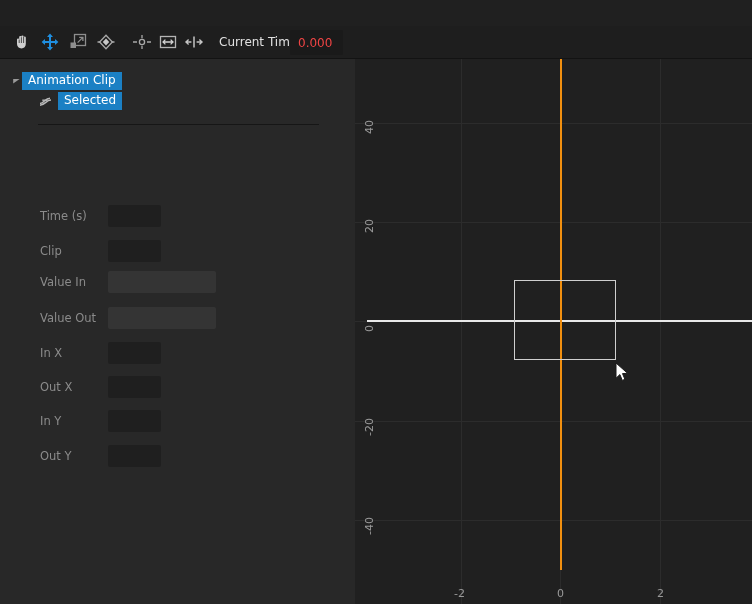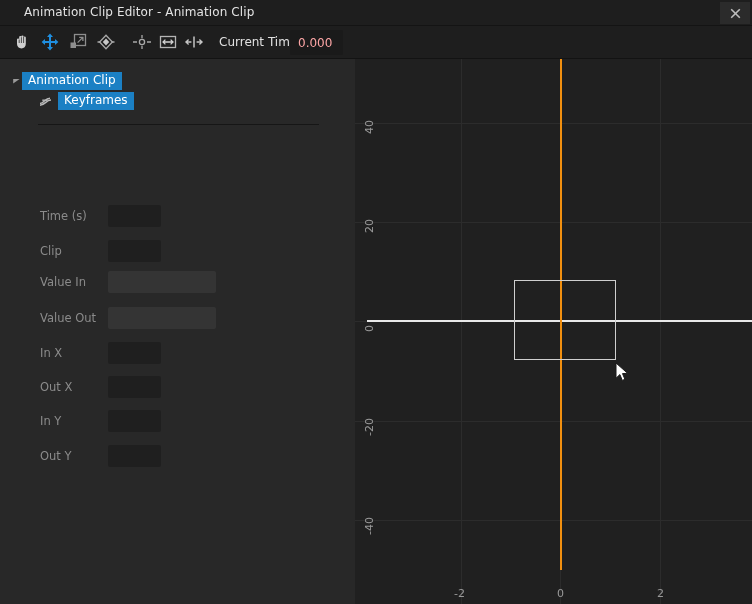--- a/index.html
+++ b/index.html
@@ -79,21 +79,21 @@
     position: absolute;
     left: 290px; top: 4px;
     width: 53px; height: 25px;
     background: #1a1a1a;
     border-radius: 2px;
   }
   #cur-time-value {
     position: absolute;
     left: 8px; top: 6px;
     font-size: 12px;
-    color: #fca5a5;
+    color: #ef4444;
   }
 
   
   #left-panel {
     position: absolute;
     left: 0; top: 59px;
     width: 355px; height: 545px;
     background: #282828;
   }
 
@@ -245,30 +245,20 @@
   #cursor {
     position: absolute;
     left: 260px; top: 303px;
   }
 </style>
 </head>
 <body>
 
 <div id="app">
 
-  <div id="titlebar">
-    <div id="titlebar-text">Animation Clip Editor - Animation Clip</div>
-    <div id="close-btn">
-      <span>
-        <svg width="11" height="11" viewBox="0 0 11 11">
-          <path d="M1.2 1.2 L9.8 9.8 M9.8 1.2 L1.2 9.8" stroke="#bcbcbc" stroke-width="1.6"></path>
-        </svg>
-      </span>
-    </div>
-  </div>
 
   <div id="toolbar">
 
     <div class="tool-btn" style="left:9px">
       <span>
         <svg width="18" height="18" viewBox="0 0 18 18">
           <path d="M4 9.5 V6.5 a1.1 1.1 0 0 1 2.2 0 V4 a1.1 1.1 0 0 1 2.2 0 V3.6 a1.1 1.1 0 0 1 2.2 0 V4.6 a1.1 1.1 0 0 1 2.2 0 V11 c0 2.6-1.8 4.4-4.3 4.4 C6 15.4 4 13.5 4 11 Z" fill="#cfcfcf"></path>
           <path d="M6.2 6.6 V10 M8.4 4.2 V10 M10.6 3.8 V10" stroke="#2a2a2a" stroke-width="0.8"></path>
         </svg>
       </span>
@@ -350,21 +340,21 @@
         <span class="tree-label">Animation Clip</span>
       </div>
 
       <div class="tree-row" id="tree-row-anim">
         <span class="curve-icon">
           <svg width="19" height="12" viewBox="0 0 19 12">
             <path d="M1 8.4 C5 8.4 6 3.2 11 3.2 M1 10.2 C6 10.2 7 5 12 5" fill="none" stroke="#b9b9b9" stroke-width="1.5"></path>
             <path d="M3.3 5.2 L8.6 5.2" stroke="#b9b9b9" stroke-width="1.4"></path>
           </svg>
         </span>
-        <span class="tree-label">Keyframes</span>
+        <span class="tree-label">Selected</span>
       </div>
 
       <div id="tree-divider"></div>
     </div>
 
 
     <div id="prop-rows">
         <div class="prop-row" style="top: 146px;">
           <span class="prop-label">Time (s)</span>
           <span class="prop-input small"></span>

